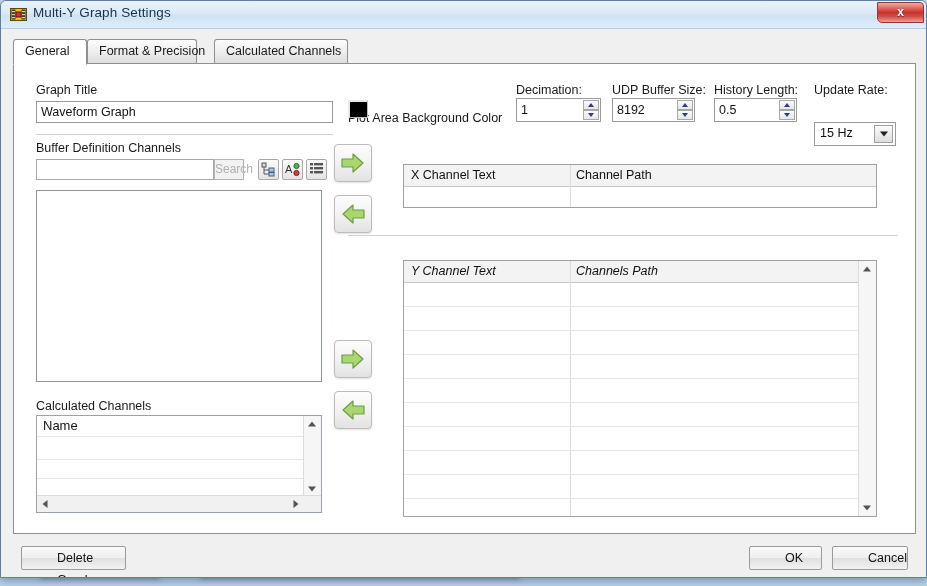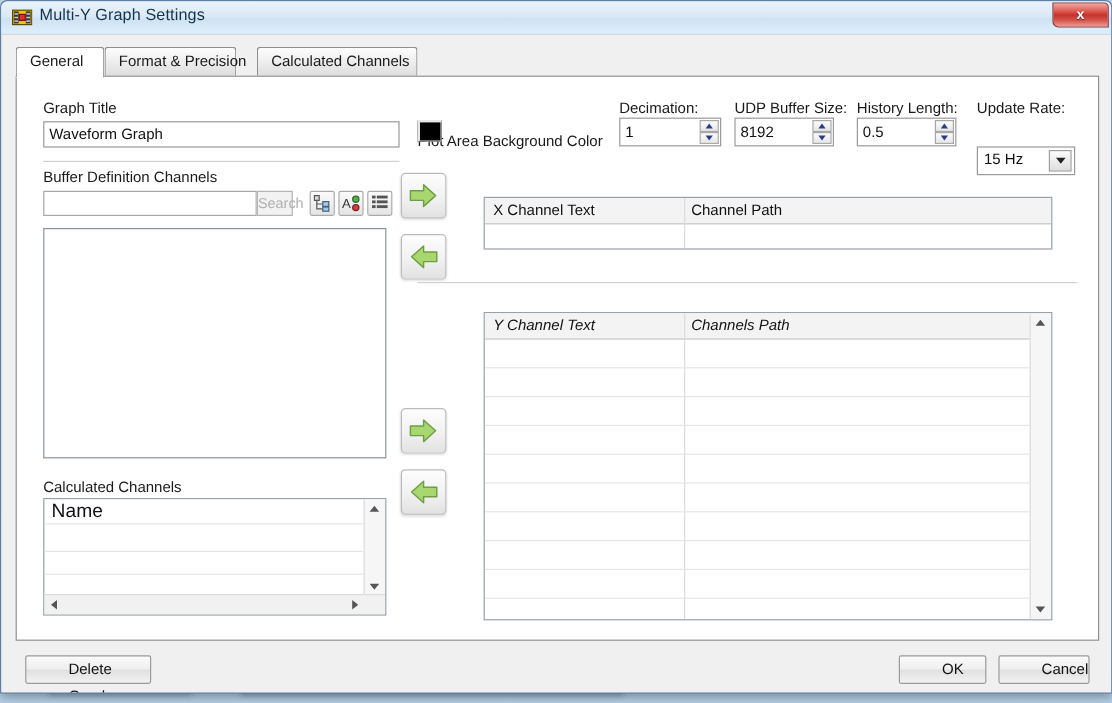--- a/index.html
+++ b/index.html
@@ -474,21 +474,21 @@
           <rect x="1" y="9" width="3" height="2.4" fill="#555"></rect>
           <rect x="5" y="9" width="9" height="2.4" fill="#555"></rect>
         </svg>
       </div>
 
       <div class="listbox" style="left:22px; top:126px; width:286px; height:192px;"></div>
 
       <div class="lbl" style="left:22px; top:335px;">Calculated Channels</div>
       <div class="grid" style="left:22px; top:351px; width:286px; height:98px;">
         <div style="position:absolute; left:0; top:0; right:17px; height:20px;">
-          <span style="position:absolute; left:6px; top:2px; font-size:16px; color:#111;">Name</span>
+          <span style="position:absolute; left:6px; top:2px; font-size:13px; color:#111;">Name</span>
         </div>
         <div class="rowline" style="top:20px; right:17px;"></div>
         <div class="rowline" style="top:43px; right:17px;"></div>
         <div class="rowline" style="top:62px; right:17px;"></div>
         <div class="vscroll" style="height:81px; width:17px;">
           <div class="arrow-up"></div>
           <div class="arrow-dn"></div>
         </div>
         <div class="hscroll" style="width:284px;">
           <div class="arrow-l"></div>

